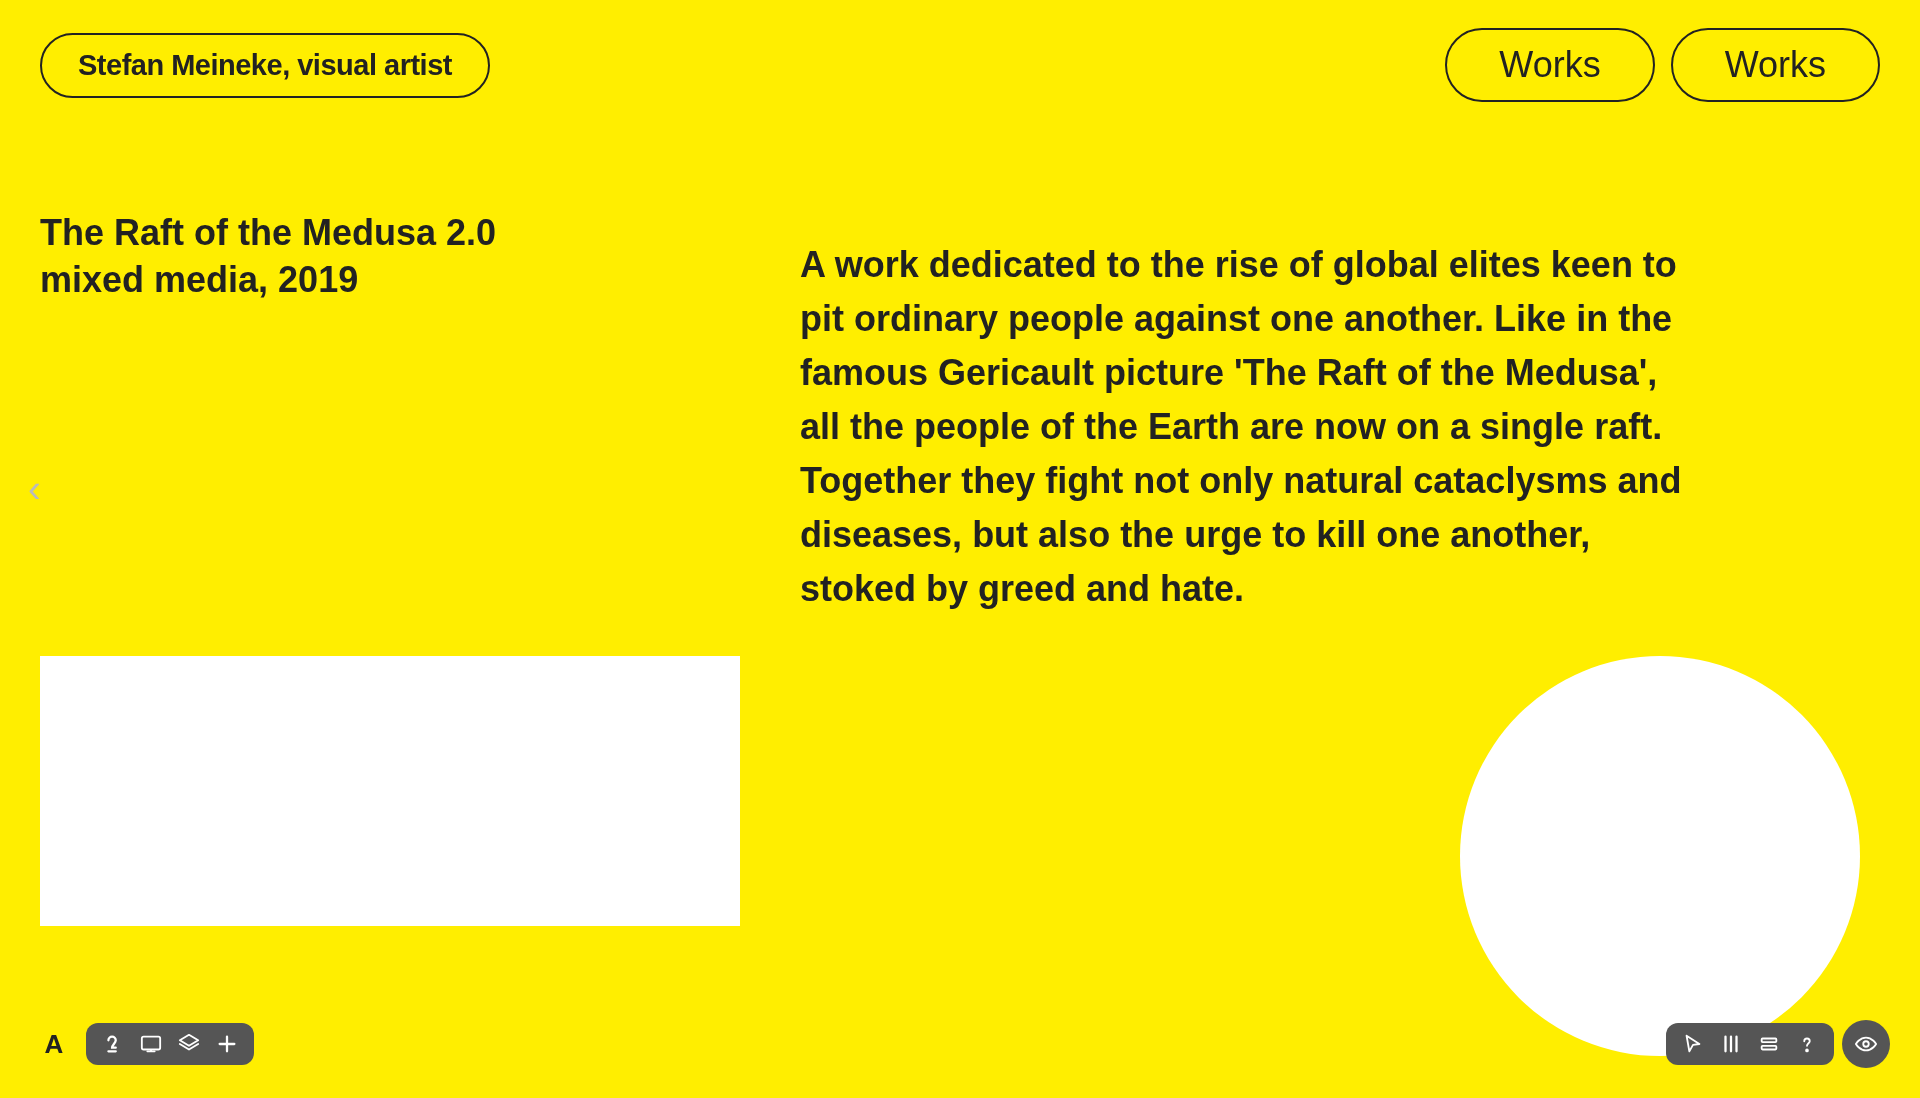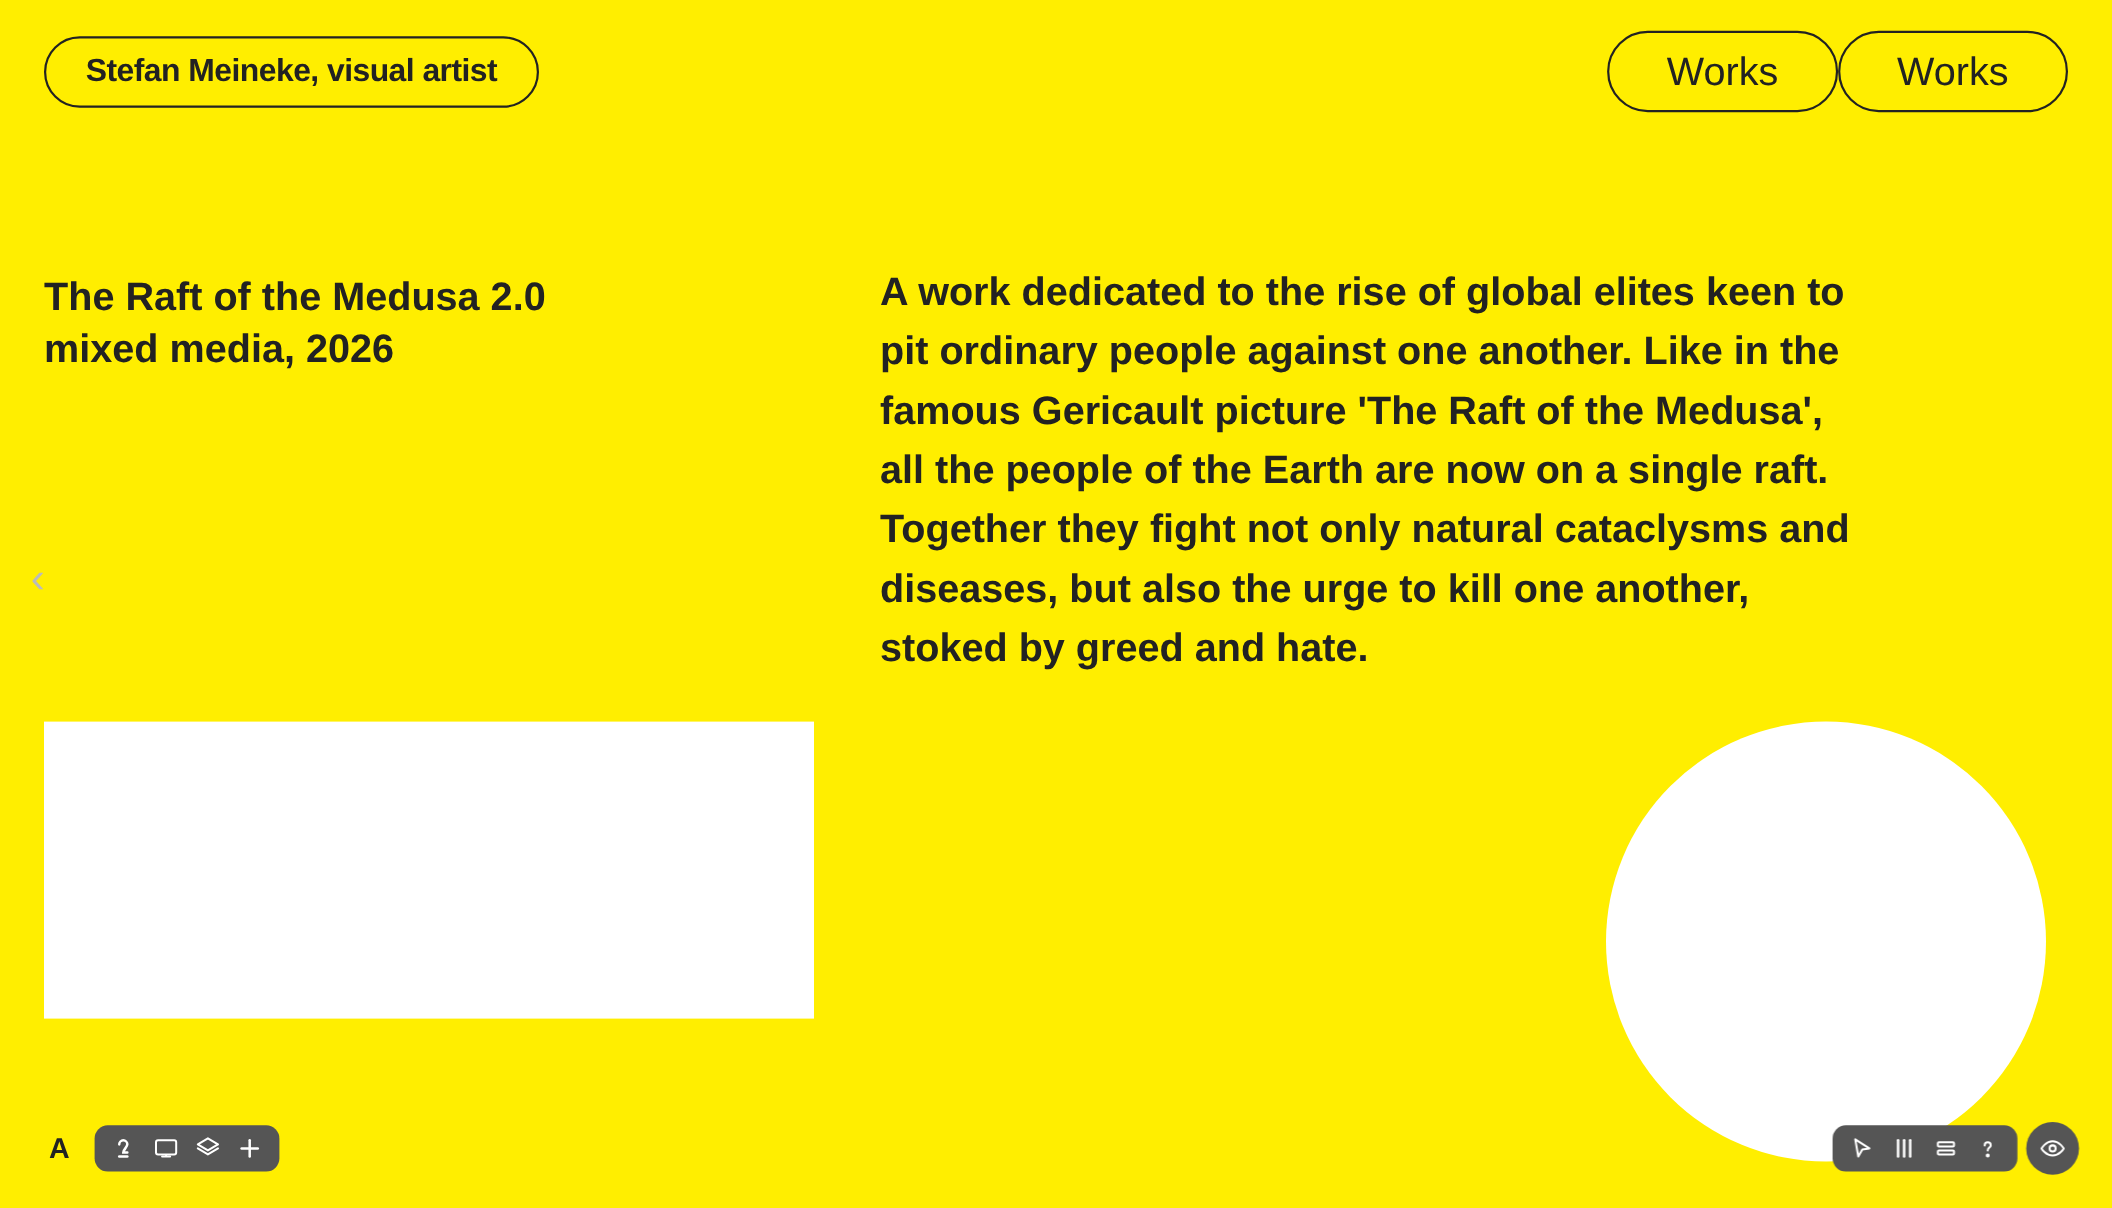--- a/index.html
+++ b/index.html
@@ -32,20 +32,21 @@
       background: transparent;
       font-size: 29px;
       font-weight: 600;
       color: #222;
       cursor: pointer;
       letter-spacing: -0.5px;
     }
 
     .nav-buttons {
       display: flex;
+      gap: 16px;
     }
 
     .nav-btn {
       border: 2.5px solid #222;
       border-radius: 50px;
       padding: 14px 52px;
       background: transparent;
       font-size: 36px;
       font-weight: 500;
       color: #222;
@@ -56,21 +57,20 @@
     .main-content {
       display: flex;
       padding: 80px 40px 0 40px;
       gap: 40px;
     }
 
     .left-column {
       width: 700px;
       flex-shrink: 0;
       position: relative;
-      margin-top: 37px;
     }
 
     .artwork-title {
       font-size: 36px;
       font-weight: 700;
       color: #222;
       line-height: 1.3;
       margin-bottom: 0;
     }
 
@@ -226,21 +226,21 @@
   <nav class="nav-buttons">
     <button class="nav-btn">Works</button>
     <button class="nav-btn">Works</button>
   </nav>
 </header>
 
 <main>
   <div class="main-content">
     <div class="left-column">
       <div class="artwork-title">The Raft of the Medusa 2.0</div>
-      <div class="artwork-medium">mixed media, 2026</div>
+      <div class="artwork-medium">mixed media, 2019</div>
       <button class="nav-arrow-left">‹</button>
     </div>
     <div class="right-column">
       <p class="description-text">A work dedicated to the rise of global elites keen to pit ordinary people against one another. Like in the famous Gericault picture 'The Raft of the Medusa', all the people of the Earth are now on a single raft. Together they fight not only natural cataclysms and diseases, but also the urge to kill one another, stoked by greed and hate.</p>
     </div>
   </div>
 
   <div class="images-row">
     <div class="image-container-left"></div>
     <div class="image-container-right">

